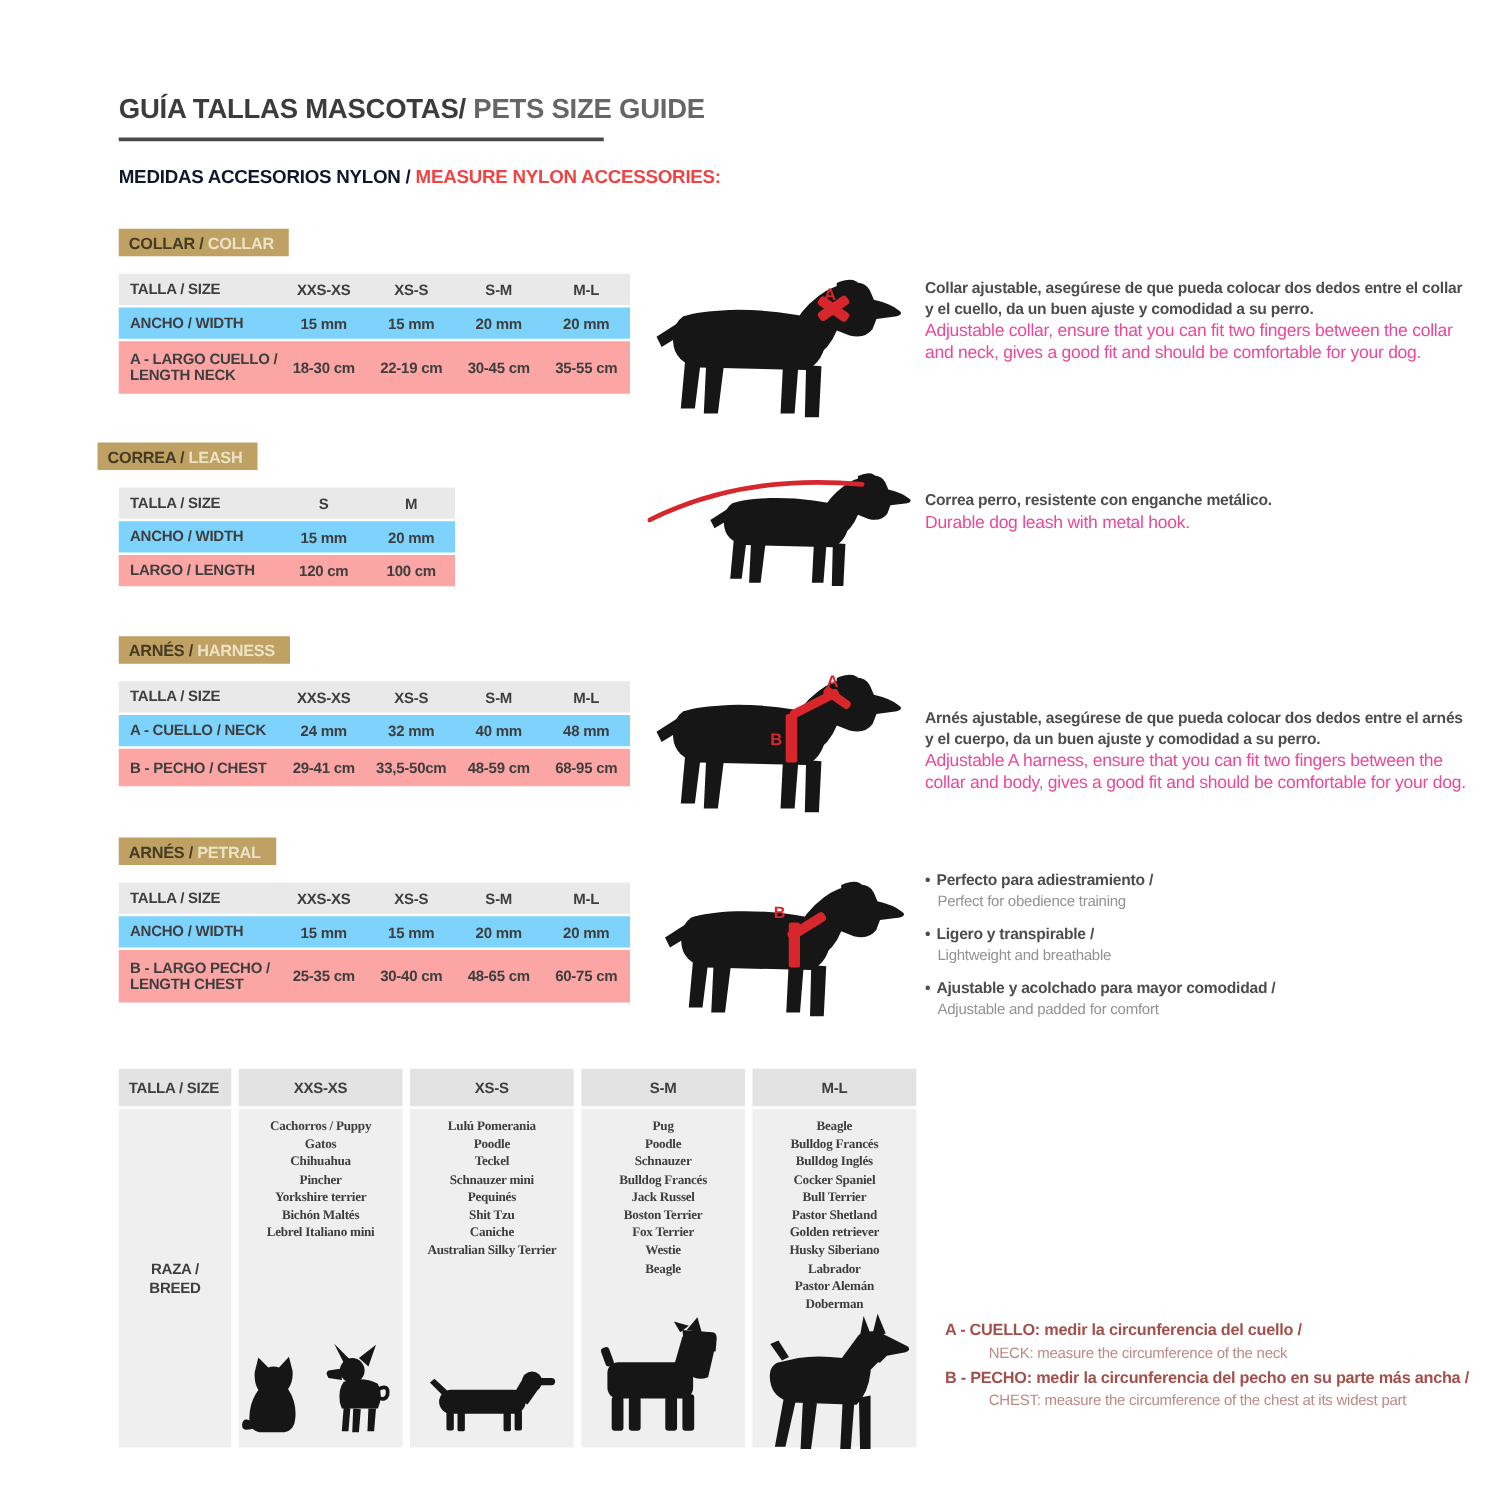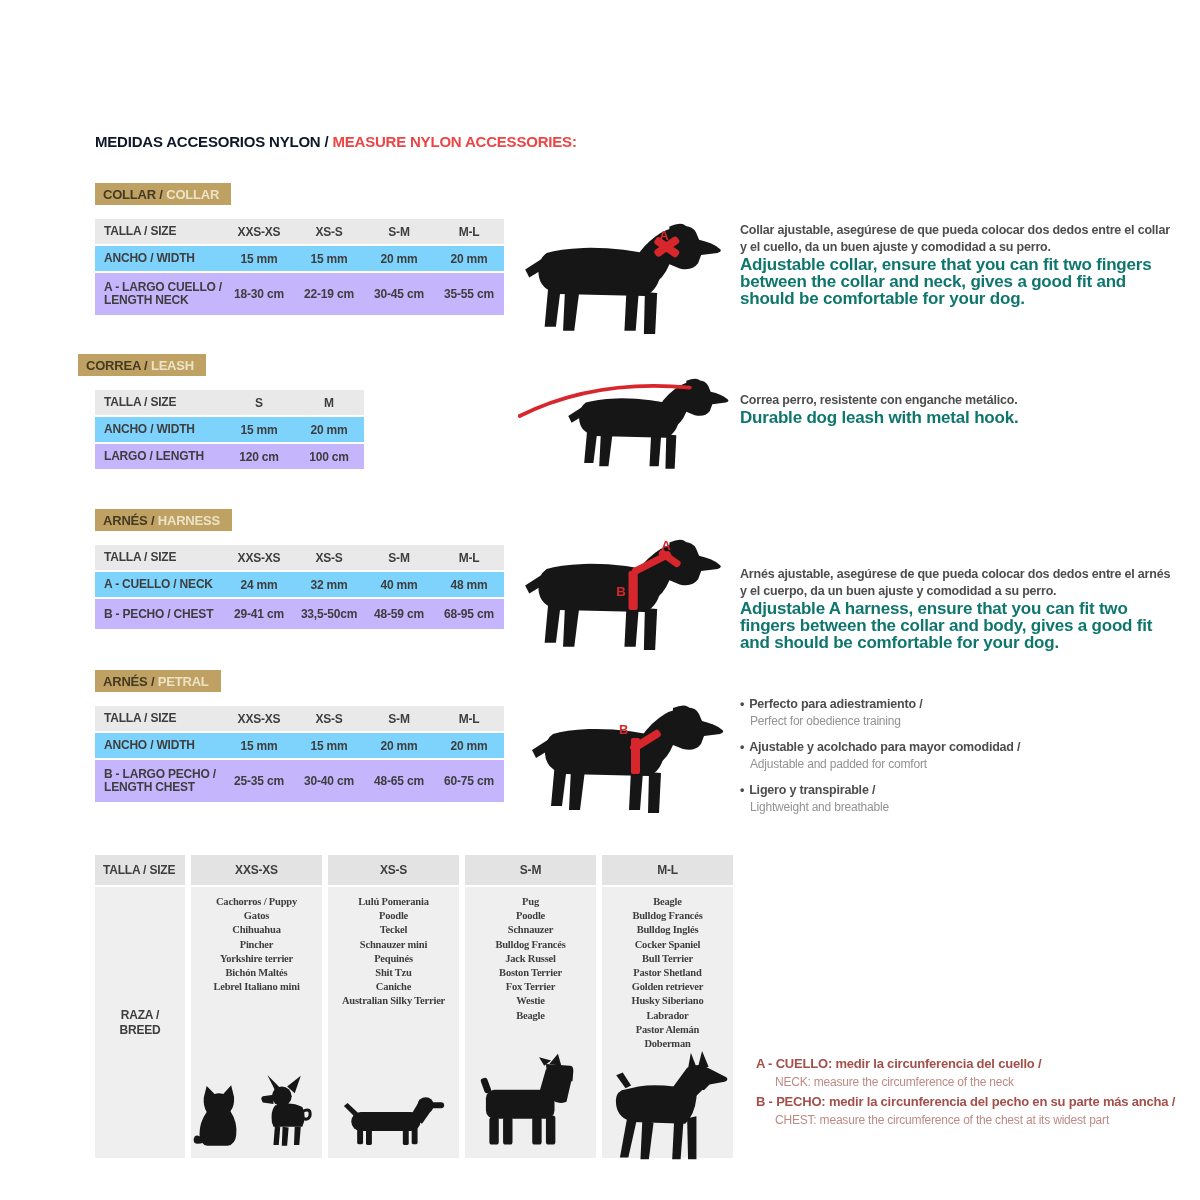--- a/index.html
+++ b/index.html
@@ -18,30 +18,30 @@
   
   .badge{background:#bfa164;height:22px;display:flex;align-items:center;padding:0 12px 0 8px;width:max-content;font-size:13px;font-weight:bold;white-space:pre;}
   .badge .bg-es{color:#453a22;}
   .badge .bg-en{color:#ece3c6;}
 
   
   .tbl{display:flex;flex-direction:column;gap:2px;}
   .trow{display:flex;}
   .trow.head{background:#e9e9e9;}
   .trow.mid{background:#7dd3fc;}
-  .trow.light{background:#c4b5fd;}
+  .trow.light{background:#fca5a5;}
   .tc{width:70px;display:flex;align-items:center;justify-content:center;font-size:12px;font-weight:bold;color:#3e3e3e;text-align:center;}
   .tc.label{width:120px;justify-content:flex-start;text-align:left;padding-left:9px;white-space:pre-line;line-height:13px;}
   .tc.w76{width:70px;}
   .h25{height:25px;}.h30{height:30px;}.h42{height:42px;}
 
   
   .desc{font-size:12.5px;line-height:17px;}
   .d-es{display:block;color:#4d4d4d;font-weight:bold;}
-  .d-en{display:block;color:#0f766e;font-weight:bold;font-size:17px;}
+  .d-en{display:block;color:#ec4899;font-weight:normal;font-size:14px;}
 
   
   .bullet{margin-bottom:9px;}
   .b-es{color:#4d4d4d;font-weight:bold;font-size:12.5px;line-height:17px;}
   .b-es .dot{margin-right:5px;}
   .b-en{color:#929292;font-size:12px;line-height:17px;margin-left:10px;}
 
   
   .fig svg{display:block;}
   .marker{font:bold 13px "Liberation Sans",sans-serif;fill:#d7262c;}
@@ -54,21 +54,21 @@
   .bh.col{width:131px;}
   .b-body{display:flex;gap:6px;height:271px;}
   .b-cell{background:#efefef;width:131px;display:flex;flex-direction:column;align-items:center;padding:8px 2px 10px;box-sizing:border-box;}
   .b-labelcell{background:#efefef;width:90px;display:flex;align-items:center;justify-content:center;text-align:center;font-size:12px;font-weight:bold;white-space:pre-line;line-height:15px;}
   .b-list{font-size:10.5px;font-weight:bold;line-height:14.2px;text-align:center;white-space:pre-line;color:#3e3e3e;font-family:Liberation Serif, serif;}
   .b-figs{margin-top:auto;display:flex;align-items:flex-end;gap:8px;}
 
   
   .notes{font-size:13px;line-height:19px;}
   .n-es{display:block;color:#a34f4a;font-weight:bold;}
-  .n-en{display:block;color:#bd8a85;font-weight:normal;font-size:12px;margin-left:19px;}
+  .n-en{display:block;color:#bd8a85;font-weight:normal;font-size:12px;margin-left:35px;}
 </style>
 </head>
 <body>
 
 <div class="page">
 
   <svg width="0" height="0" style="position:absolute" aria-hidden="true">
     <defs>
       <g id="dog-base" fill="#161616">
         <path d="M30,46 L5,62 L9,70 L32,56 Z"></path>
@@ -76,20 +76,21 @@
         <path d="M28,74 L24,118 L35,118 L40,78 Z"></path>
         <path d="M44,80 L42,122 L53,122 L58,82 Z"></path>
         <path d="M104,82 L102,122 L113,122 L116,84 Z"></path>
         <path d="M122,84 L121,125 L132,125 L134,85 Z"></path>
         <path d="M110,58 Q116,42 132,30 Q142,22 156,20 Q168,18 172,26 L175,33 Q188,36 194,41 Q199,44 193,46 L177,48 L174,56 Q168,64 156,61 L146,57 Q140,72 128,78 L112,70 Z"></path>
         <path d="M146,20 Q160,14 164,22 L162,44 Q153,50 145,42 Z"></path>
       </g>
     </defs>
   </svg>
 
+  <div class="abs title" style="left:95px;top:74px;"><span class="t-es">GUÍA TALLAS MASCOTAS/</span><span class="t-en"> PETS SIZE GUIDE</span></div>
   <div class="abs subtitle" style="left:95px;top:133px;"><span class="s-es">MEDIDAS ACCESORIOS NYLON /</span><span class="s-en"> MEASURE NYLON ACCESSORIES:</span></div>
 
   <div class="abs badge" style="left:95px;top:183px;"><span class="bg-es">COLLAR /</span><span class="bg-en"> COLLAR</span></div>
 
   <div class="abs tbl" style="left:95px;top:219px;">
     <div class="trow head h25">
       <div class="tc label">TALLA / SIZE</div>
       <div class="tc">XXS-XS</div>
       <div class="tc">XS-S</div>
       <div class="tc">S-M</div>
@@ -241,26 +242,26 @@
       <text class="marker" x="92" y="46">B</text>
     </svg>
   </div>
 
   <div class="abs" style="left:740px;top:696px;width:434px;">
     <div class="bullet">
       <div class="b-es"><span class="dot">•</span><span>Perfecto para adiestramiento /</span></div>
       <div class="b-en">Perfect for obedience training</div>
     </div>
     <div class="bullet">
+      <div class="b-es"><span class="dot">•</span><span>Ligero y transpirable /</span></div>
+      <div class="b-en">Lightweight and breathable</div>
+    </div>
+    <div class="bullet">
       <div class="b-es"><span class="dot">•</span><span>Ajustable y acolchado para mayor comodidad /</span></div>
       <div class="b-en">Adjustable and padded for comfort</div>
-    </div>
-    <div class="bullet">
-      <div class="b-es"><span class="dot">•</span><span>Ligero y transpirable /</span></div>
-      <div class="b-en">Lightweight and breathable</div>
     </div>
   </div>
 
   <div class="abs breeds" style="left:95px;top:855px;">
     <div class="b-head">
       <div class="bh lab">TALLA /  SIZE</div>
       <div class="bh col">XXS-XS</div>
       <div class="bh col">XS-S</div>
       <div class="bh col">S-M</div>
       <div class="bh col">M-L</div>

